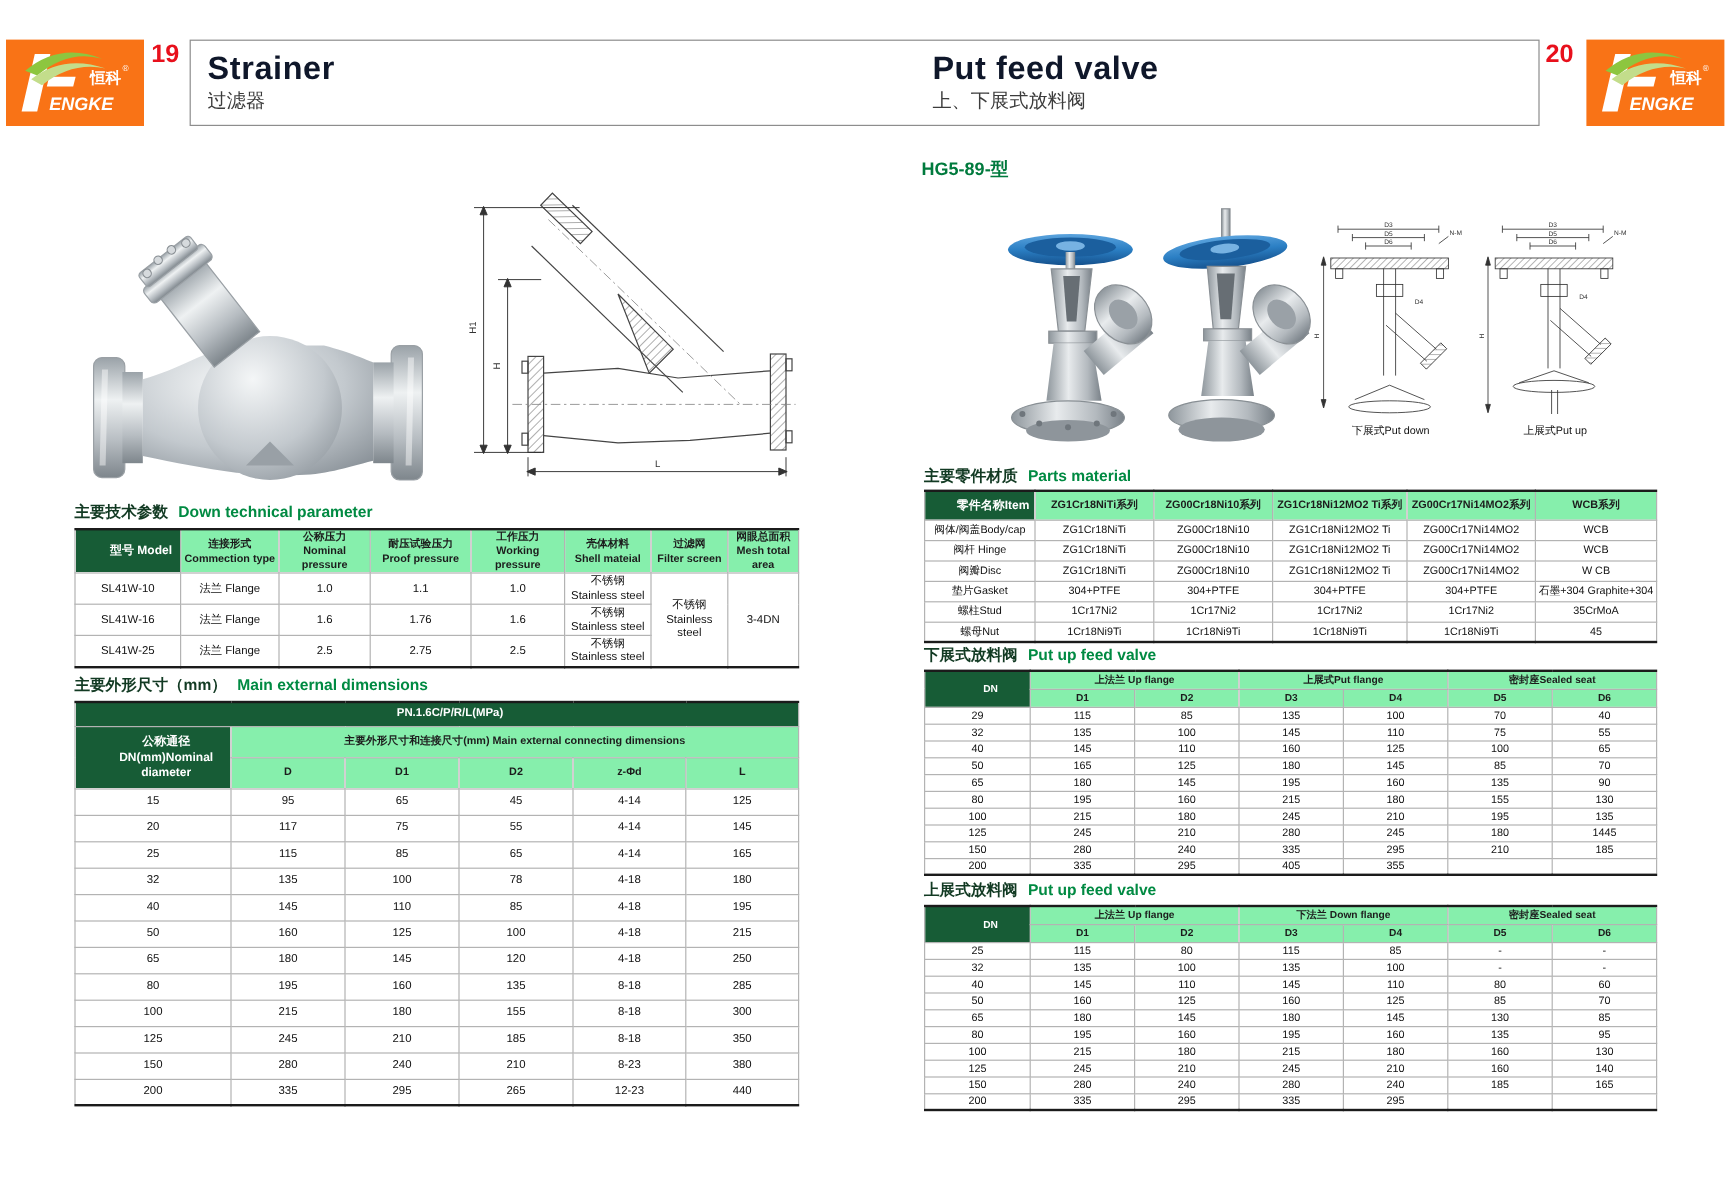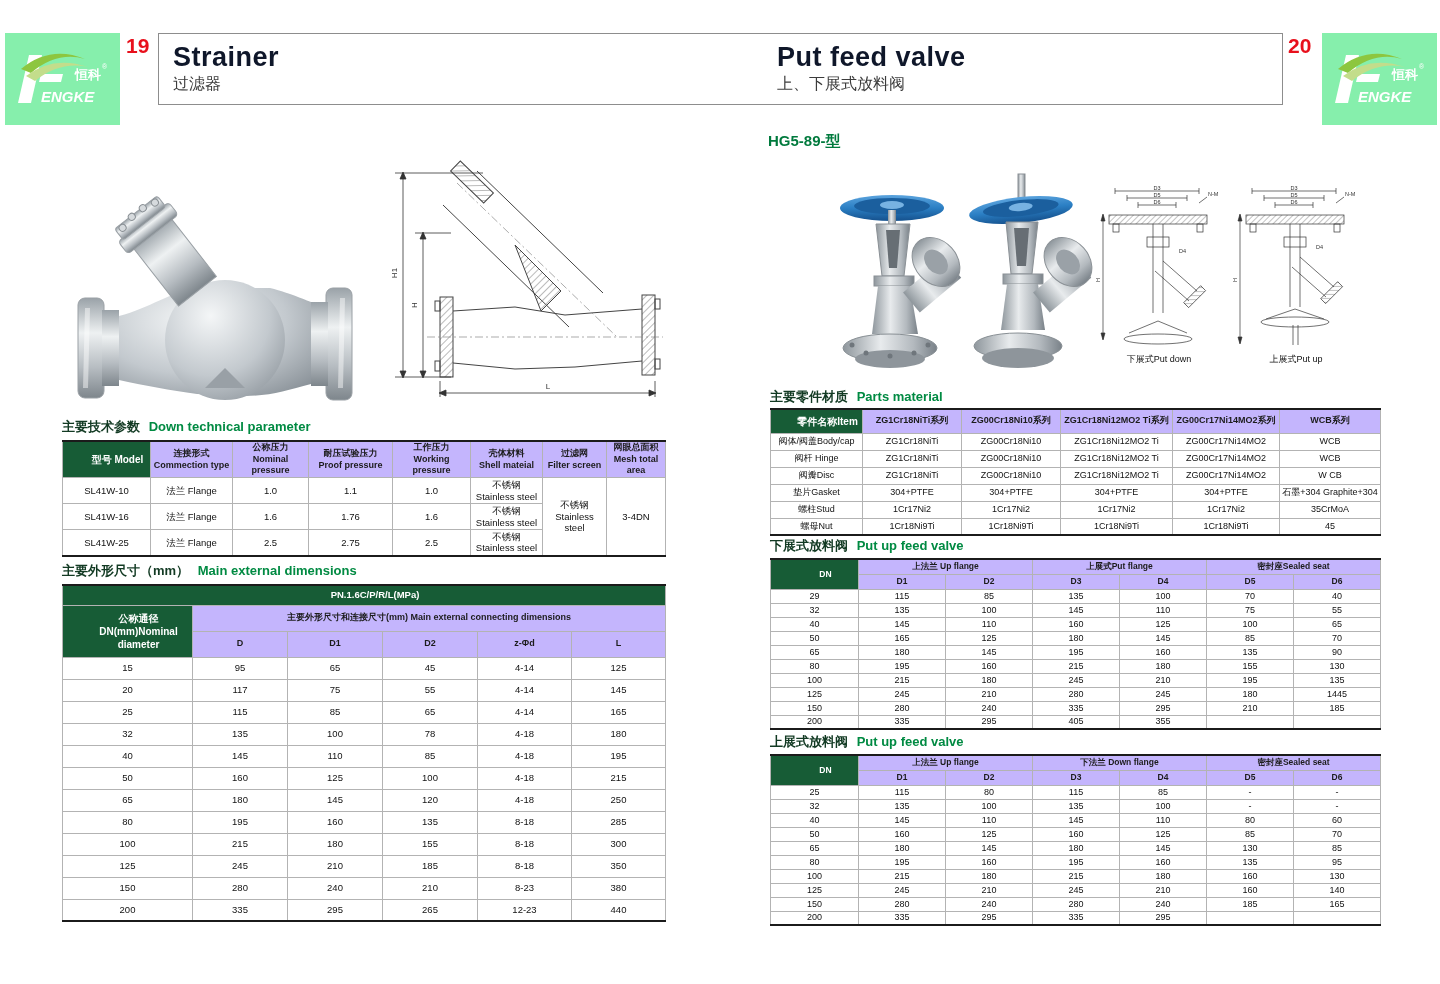--- a/index.html
+++ b/index.html
@@ -4,41 +4,41 @@
 <style>
   * { margin:0; padding:0; box-sizing:border-box; }
   html,body { width:1440px; height:984px; }
   body {
     position:relative; background:#fff; overflow:hidden;
     font-family:"Liberation Sans","DejaVu Sans",sans-serif; color:#222;
   }
   .abs { position:absolute; }
 
   
-  .logo-box { position:absolute; top:33px; width:115px; height:92px; background:#86efac; }
+  .logo-box { position:absolute; top:33px; width:115px; height:72px; background:#f97316; }
   .logo-box svg { width:100%; height:100%; display:block; }
   .page-num { position:absolute; top:34px; color:#e8101c; font-weight:bold; font-size:21px; }
   .title-box { position:absolute; left:158px; top:33px; width:1125px; height:72px; border:1px solid #8d8d8d; background:#fff; }
   .title-block { position:absolute; top:9px; }
   .big-title-en { color:#0f172a; font-weight:bold; font-size:27px; line-height:1.05; letter-spacing:.5px; }
   .big-title-cn { font-size:16px; color:#3c3c3c; margin-top:3px; }
 
   .model-heading { position:absolute; left:768px; top:132px; color:#007a3d; font-weight:bold; font-size:15px; }
 
   
   .sec-title { position:absolute; font-size:13px; font-weight:bold; white-space:nowrap; }
   .sec-title .cn { color:#123a23; }
   .sec-title .en { color:#008a42; margin-left:5px; }
 
   
   table.tbl { position:absolute; border-collapse:collapse; table-layout:fixed;
     border-top:2px solid #1b1b1b; border-bottom:2px solid #1b1b1b; background:#fff; }
   .tbl th, .tbl td { border:1px solid #b3b3b3; text-align:center; vertical-align:middle;
     white-space:pre-line; padding:0 2px; overflow:hidden; }
-  .tbl th { background:#c4b5fd; font-weight:bold; font-size:9px; line-height:1.3; color:#1c1c1c; }
+  .tbl th { background:#86efac; font-weight:bold; font-size:9px; line-height:1.3; color:#1c1c1c; }
   .tbl th.dk { background:#175c36; color:#fff; font-size:10px;padding-left:24px; }
   .tbl td { font-size:9.5px; color:#111; line-height:1.2; }
 
   #tech-table thead th { height:35px; }
   #tech-table td { height:26px; }
 
   #dims-table thead tr:nth-child(1) th { height:20px; font-size:9.5px; }
   #dims-table thead tr:nth-child(2) th { height:26px; }
   #dims-table thead tr:nth-child(3) th { height:26px; }
   #dims-table td { height:22px; }

